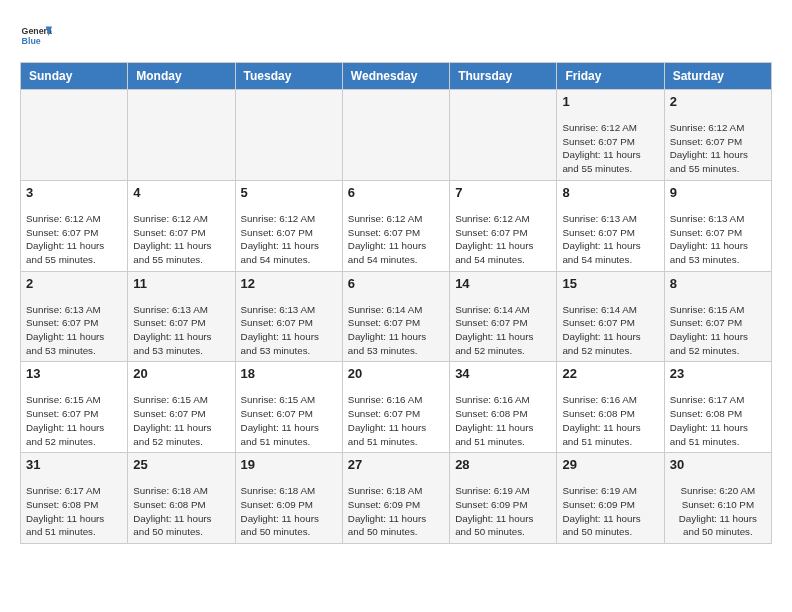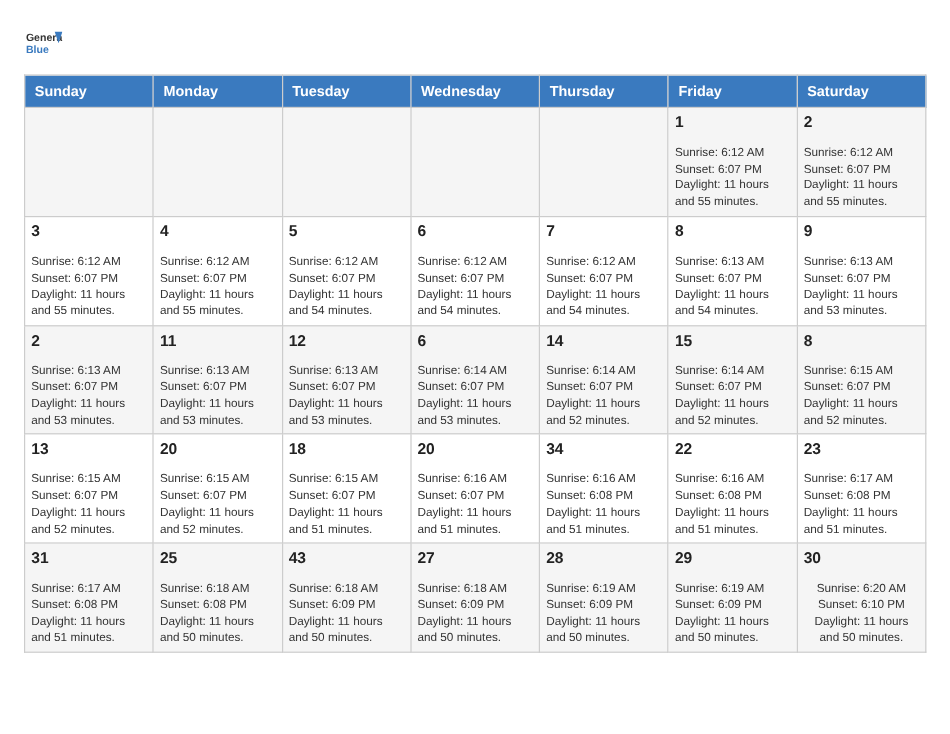--- a/index.html
+++ b/index.html
@@ -265,21 +265,21 @@
 Sunset: 6:08 PM
 Daylight: 11 hours and 51 minutes.</div>
         </td>
         <td>
           <span class="day-num">25</span>
           <div class="day-info" style="white-space: pre-line;">Sunrise: 6:18 AM
 Sunset: 6:08 PM
 Daylight: 11 hours and 50 minutes.</div>
         </td>
         <td>
-          <span class="day-num">43</span>
+          <span class="day-num">19</span>
           <div class="day-info" style="white-space: pre-line;">Sunrise: 6:18 AM
 Sunset: 6:09 PM
 Daylight: 11 hours and 50 minutes.</div>
         </td>
         <td>
           <span class="day-num">27</span>
           <div class="day-info" style="white-space: pre-line;">Sunrise: 6:18 AM
 Sunset: 6:09 PM
 Daylight: 11 hours and 50 minutes.</div>
         </td>

